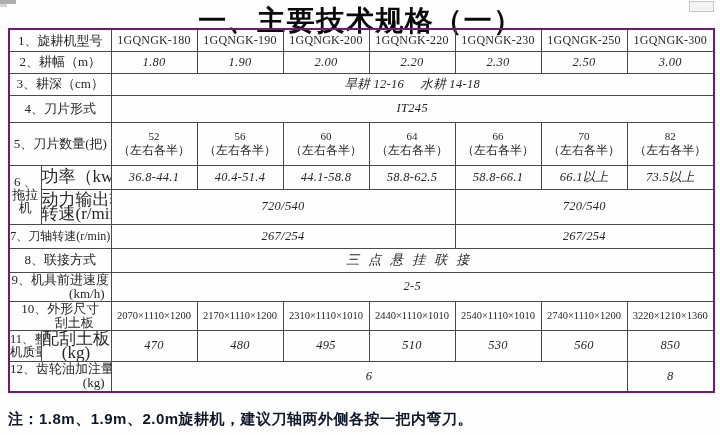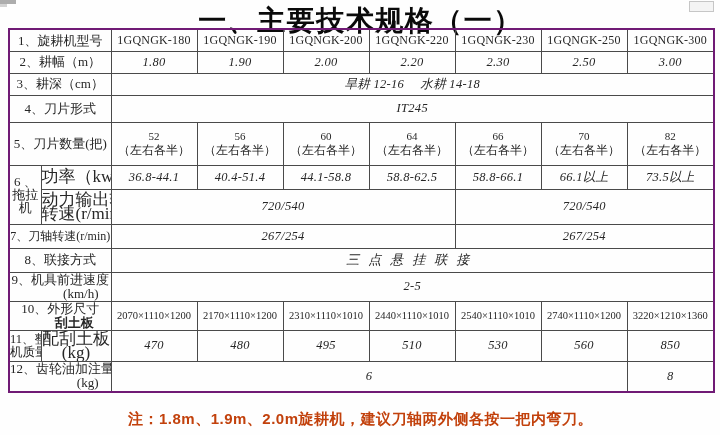--- a/index.html
+++ b/index.html
@@ -14,37 +14,37 @@
   .title{position:absolute;left:8px;top:2px;width:705px;text-align:center;
          font-family:"Liberation Sans","DejaVu Sans",sans-serif;
          font-weight:bold;font-size:28px;color:#0a0a0a;letter-spacing:1.5px;}
 
   table.t{position:absolute;left:8px;top:28px;width:705px;border-collapse:collapse;table-layout:fixed;
           border:2px solid #701a75;}
   table.t td{border:1.5px solid #4a4a4a;padding:0;color:#262626;text-align:center;vertical-align:middle;
              overflow:hidden;}
 
   .lbl{text-align:left;padding-left:5px;font-size:13px;white-space:nowrap;line-height:14px;}
-  .lbl .l2r{display:block;text-align:right;padding-right:12px;}
-  .lbl .l2i{display:block;padding-left:28px;font-weight:bold;}
+  .lbl .l2r{display:block;text-align:right;padding-right:6px;}
+  .lbl .l2i{display:block;padding-left:28px;}
   .sublbl{font-size:17px;line-height:14px;white-space:nowrap;margin-top:40px;}
   .vlbl{font-size:13px;line-height:13px;white-space:nowrap;}
   .vlbl div{line-height:13px;}
   .small-lbl{font-size:12px;color:#3c3c3c;}
 
   .val{font-size:12.5px;letter-spacing:.3px;font-style:italic;}
   .model{font-size:12px;letter-spacing:.2px;white-space:nowrap;}
   .bc-num{font-size:11px;line-height:13px;}
   .bc-suf{font-size:12px;line-height:15px;white-space:nowrap;}
   .dims{font-size:10.5px;white-space:nowrap;letter-spacing:0;}
   .spaced{letter-spacing:9px;font-size:13px;}
 
   .note{position:absolute;left:8px;top:410px;width:705px;
         font-family:"Liberation Sans","DejaVu Sans",sans-serif;
-        font-weight:bold;font-size:15px;color:#c2410c;letter-spacing:.5px;white-space:nowrap;text-align:center;}
+        font-weight:bold;font-size:15px;color:#0f172a;letter-spacing:.5px;white-space:nowrap;}
 </style>
 </head>
 <body>
 
 <div class="page">
 
   <div class="artifact-tl"></div>
   <div class="artifact-tl2"></div>
   <div class="artifact-tr"></div>
 

